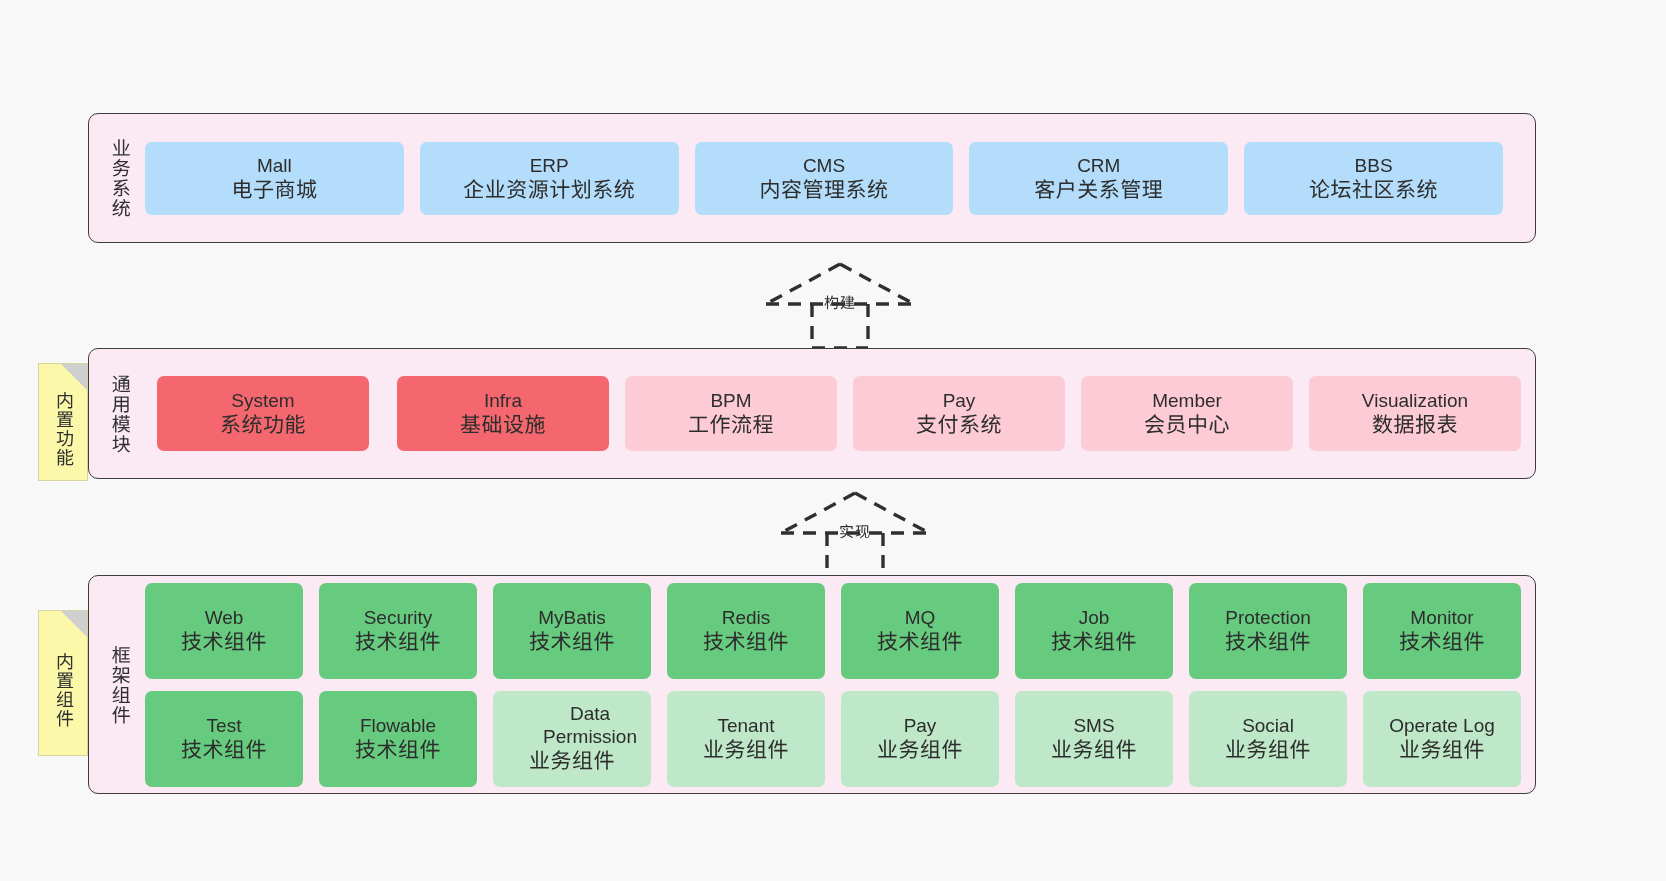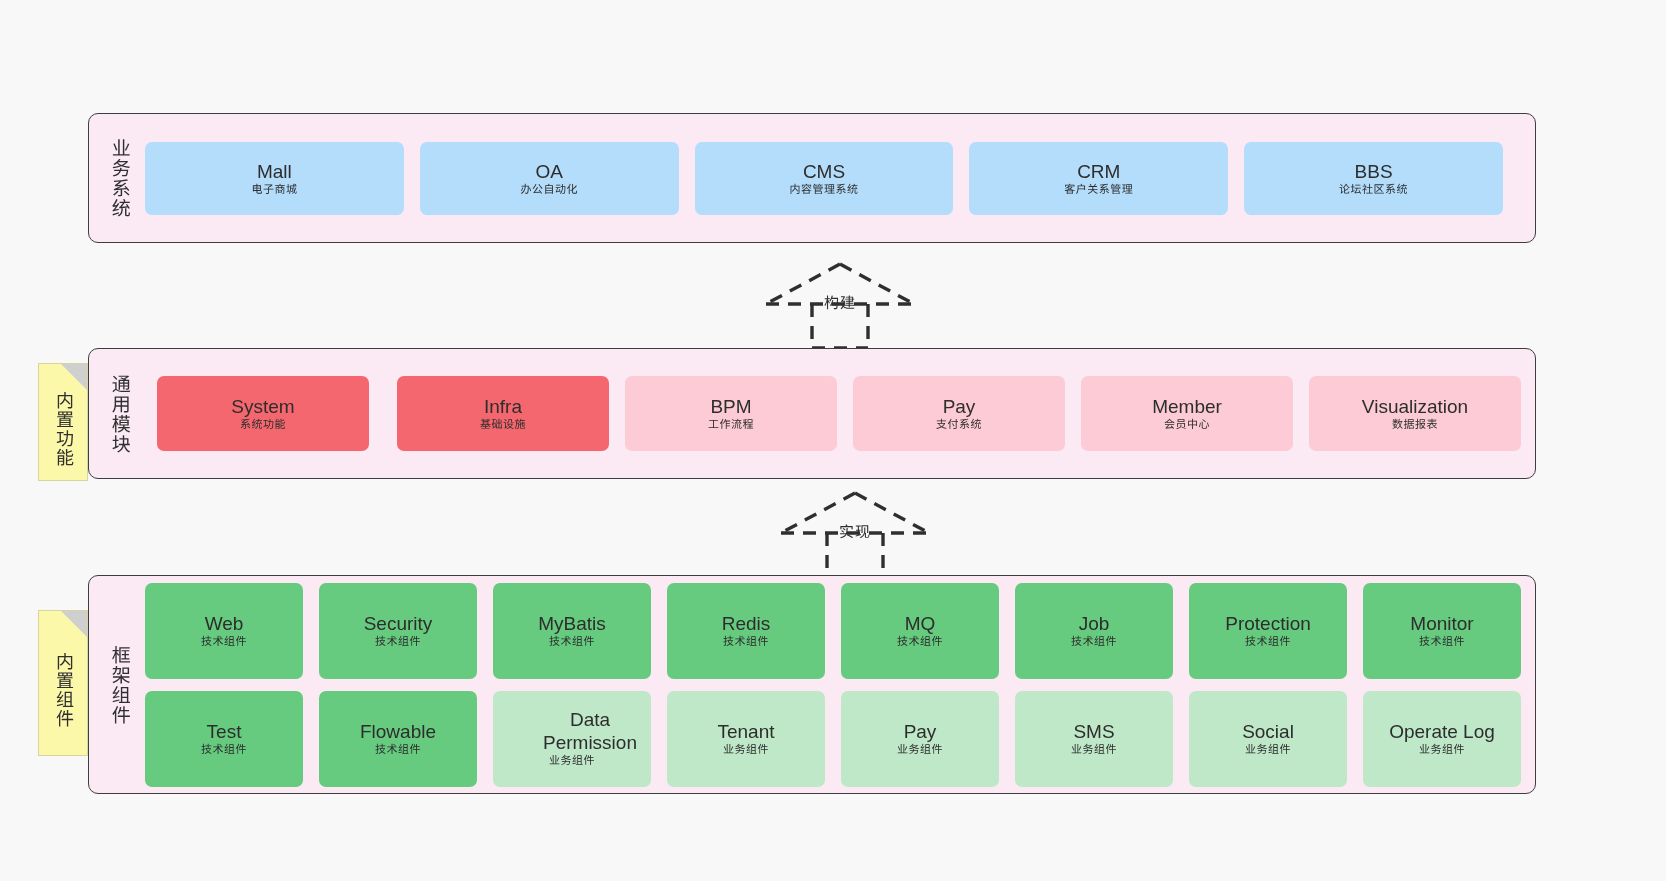--- a/index.html
+++ b/index.html
@@ -77,21 +77,21 @@
     text-align: center;
     padding: 4px 6px;
     line-height: 1.22;
   }
   .card .en {
     font-size: 19px;
     color: #2d2d2d;
     white-space: nowrap;
   }
   .card .cn {
-    font-size: 11px;
+    font-size: 21px;
     color: #2d2d2d;
     letter-spacing: 0.5px;
     white-space: nowrap;
   }
   .card.wrapname .en {
     white-space: normal;
     line-height: 1.18;
     margin-left: 36px;
   }
 
@@ -171,25 +171,25 @@
   <div class="layer" id="layer-business">
     <div class="layer-title">业务系统</div>
     <div class="layer-body">
       <div class="row">
 
         <div class="card blue">
           <span class="en">Mall</span>
           <span class="cn">电子商城</span>
         </div>
 
-        <div class="card blue">
-          <span class="en">OA</span>
-          <span class="cn">办公自动化</span>
-        </div>
-
+
+        <div class="card blue">
+          <span class="en">ERP</span>
+          <span class="cn">企业资源计划系统</span>
+        </div>
 
         <div class="card blue">
           <span class="en">CMS</span>
           <span class="cn">内容管理系统</span>
         </div>
 
         <div class="card blue">
           <span class="en">CRM</span>
           <span class="cn">客户关系管理</span>
         </div>

